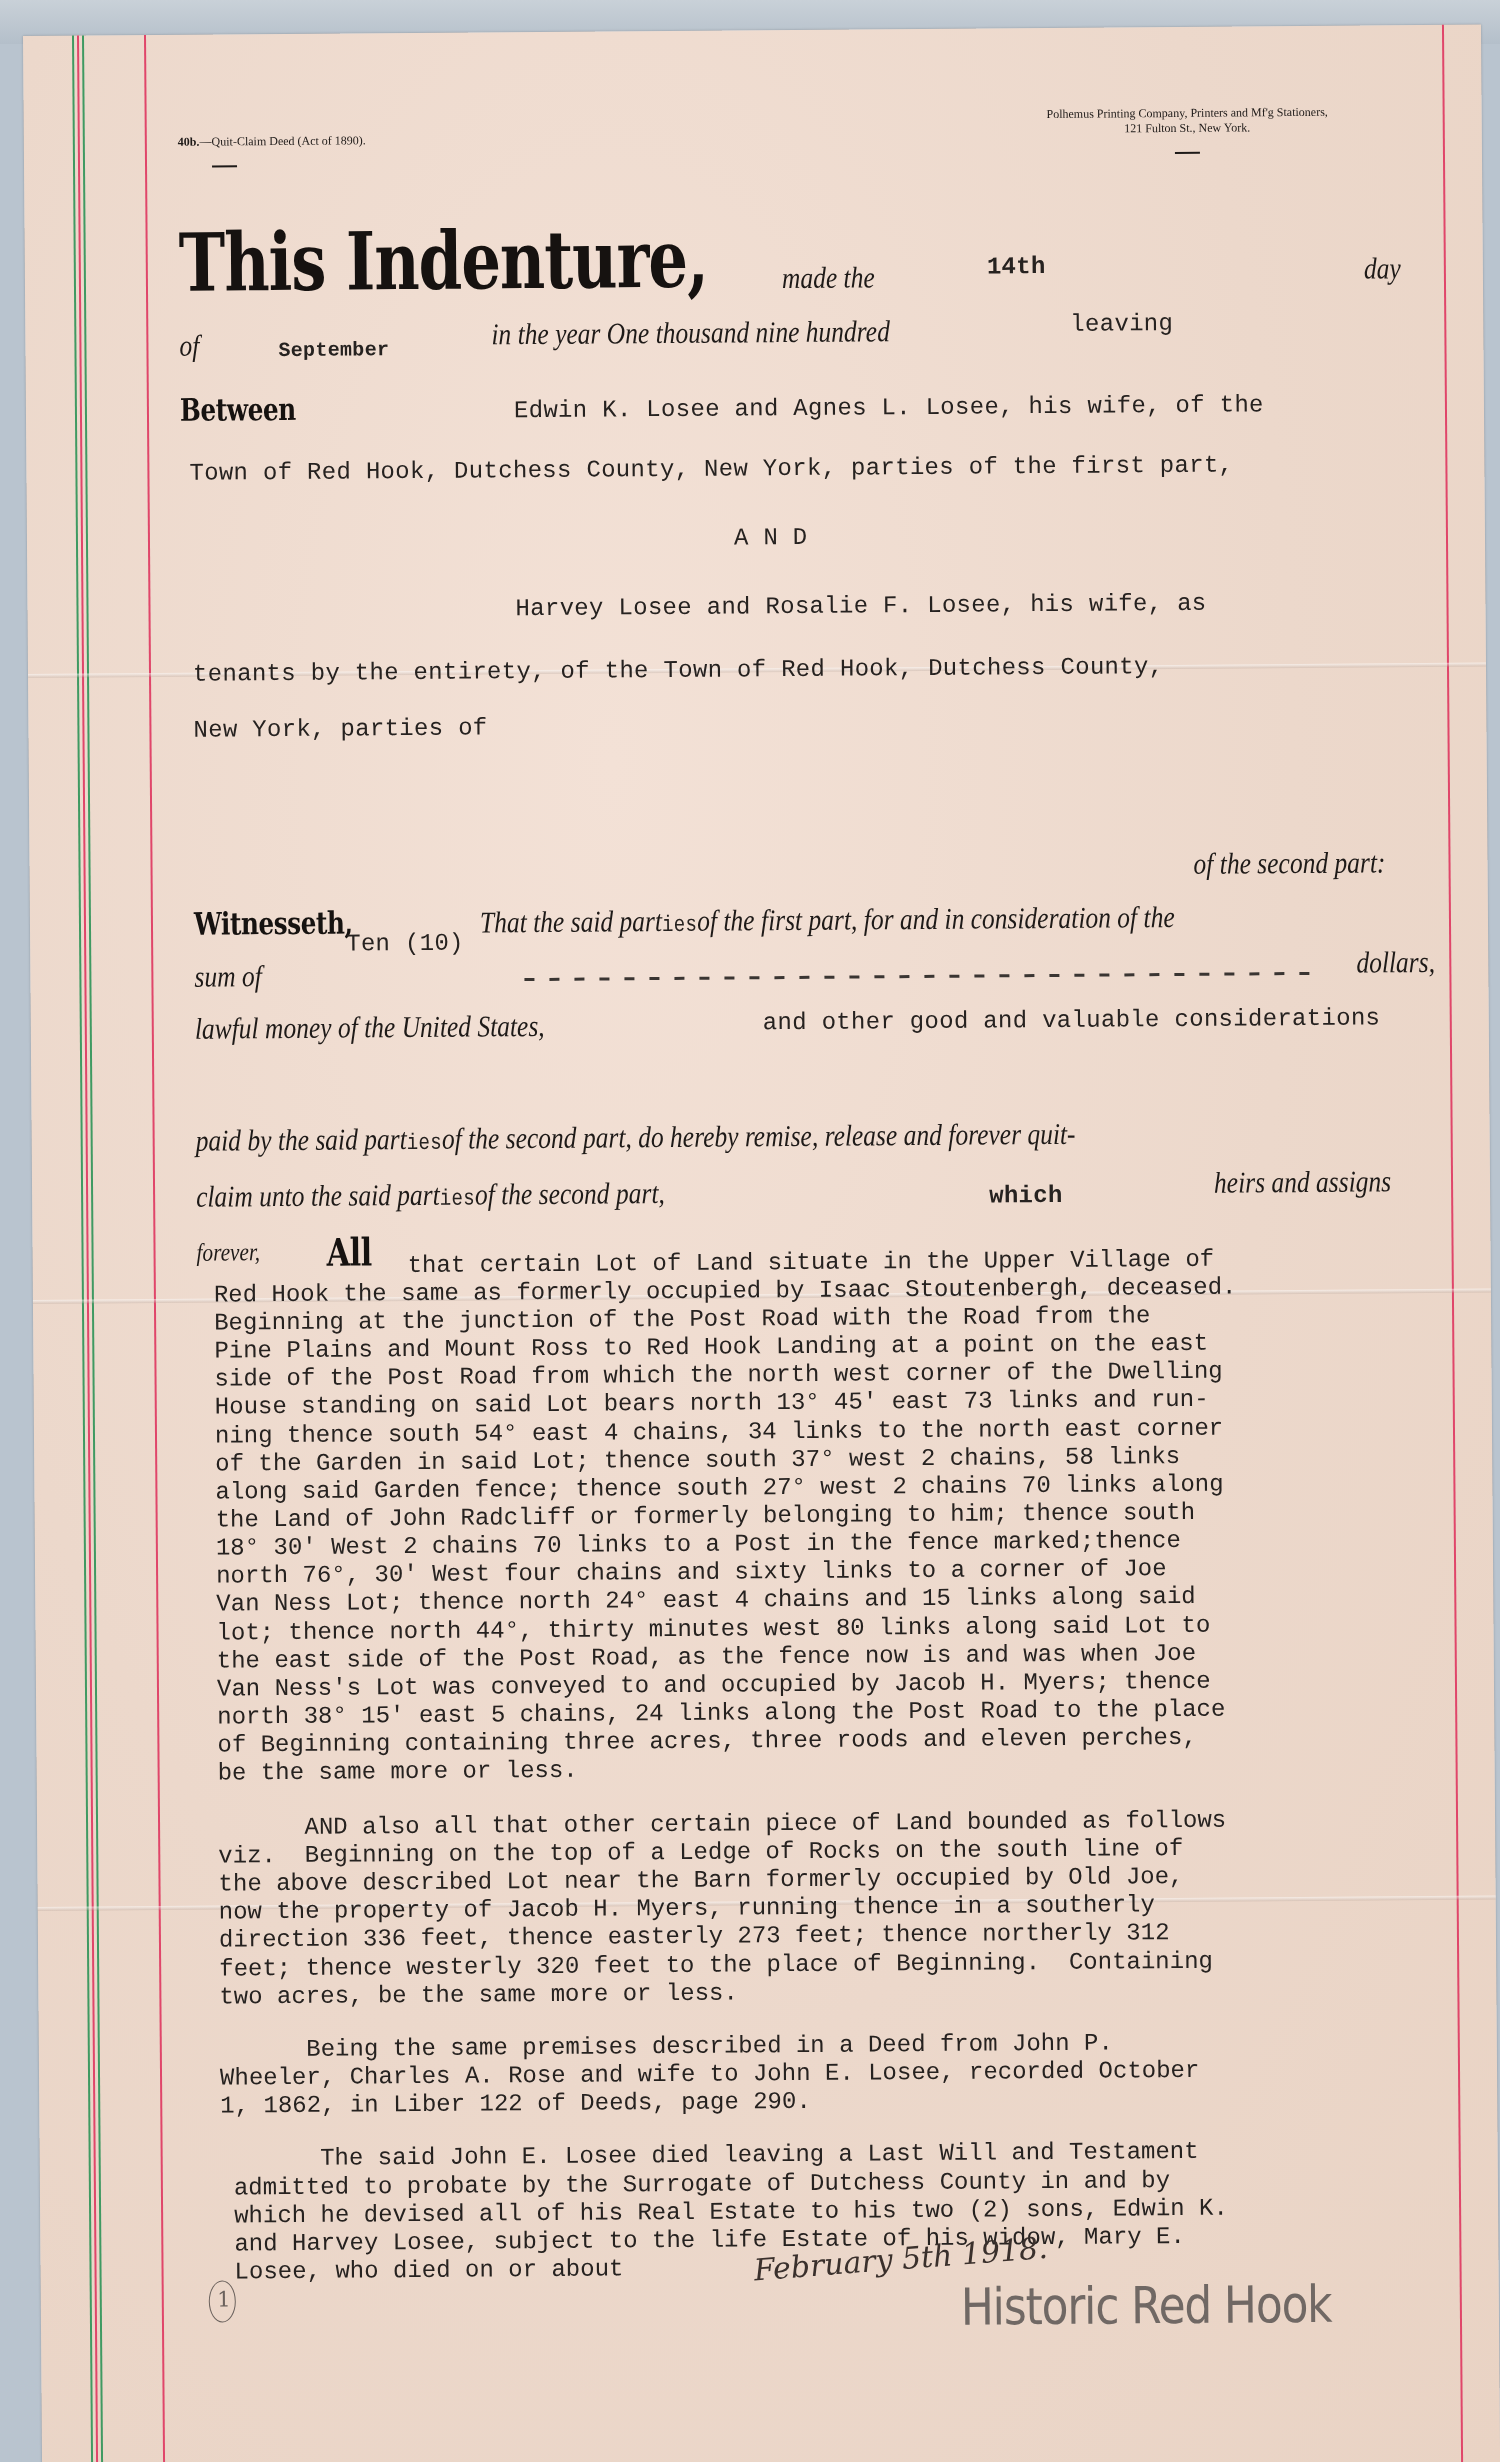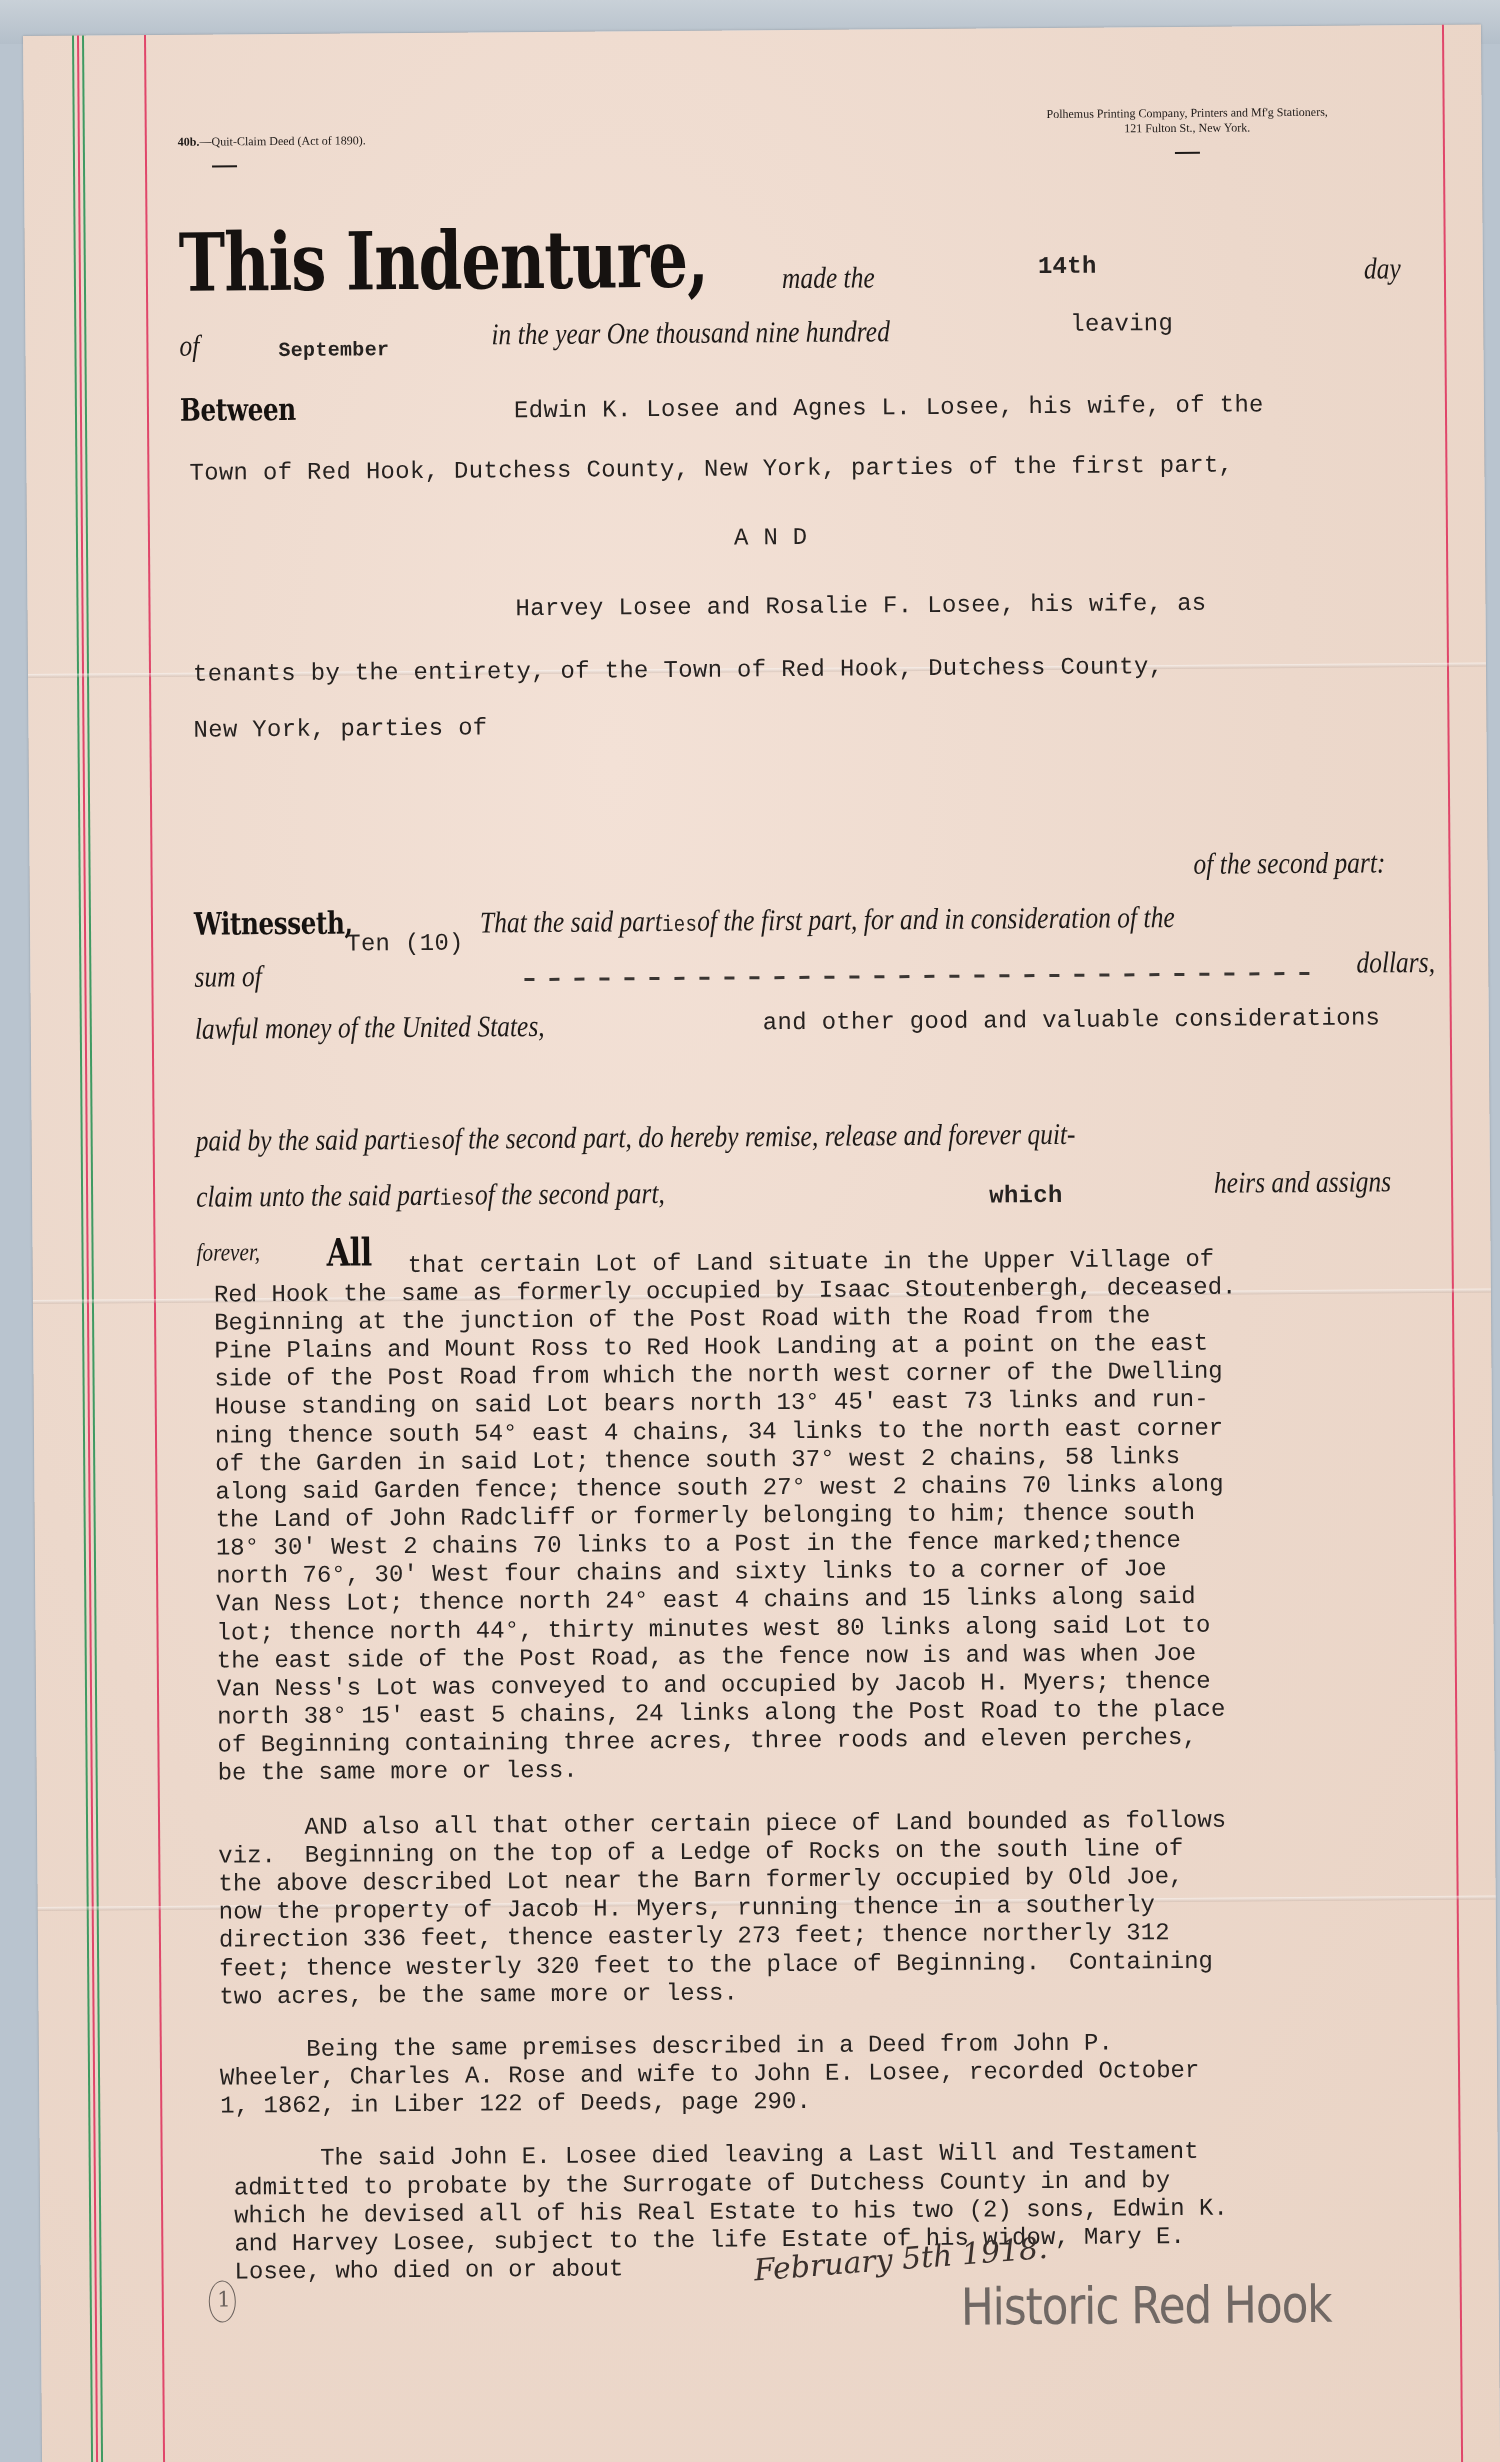--- a/index.html
+++ b/index.html
@@ -86,21 +86,21 @@
   </div>
   <div class="abs" style="left:188px; top:131px; width:25px; height:1.9px; background:#1e1a18"></div>
   <div class="abs small-serif" style="left:951px; top:79px; font-weight:normal; text-align:center; width:425px">
     <div>Polhemus Printing Company, Printers and Mf'g Stationers,</div>
     <div>121 Fulton St., New York.</div>
   </div>
   <div class="abs" style="left:1151px; top:125px; width:25px; height:1.9px; background:#1e1a18"></div>
 
   <div class="abs blackletter" style="left:154px; top:181px">This Indenture,</div>
   <div class="abs script" style="left:757px; top:231px">made the</div>
-  <div class="abs type type-bold" style="left:1013px; top:225px">14th</div>
+  <div class="abs type type-bold" style="left:962px; top:225px">14th</div>
   <div class="abs script" style="left:1339px; top:226px">day</div>
 
   <div class="abs script" style="left:154px; top:294px">of</div>
   <div class="abs type type-bold" style="left:253px; top:305px; font-size:20px">September</div>
   <div class="abs script" style="left:466px; top:285px">in the year One thousand nine hundred</div>
   <div class="abs type" style="left:1045px; top:283px">leaving</div>
 
   <div class="abs blackletter-md" style="left:154px; top:357px">Between</div>
   <div class="abs type" style="left:488px; top:365px">Edwin K. Losee and Agnes L. Losee, his wife, of the</div>
   <div class="abs type" style="left:163px; top:425px">Town of Red Hook, Dutchess County, New York, parties of the first part,</div>

